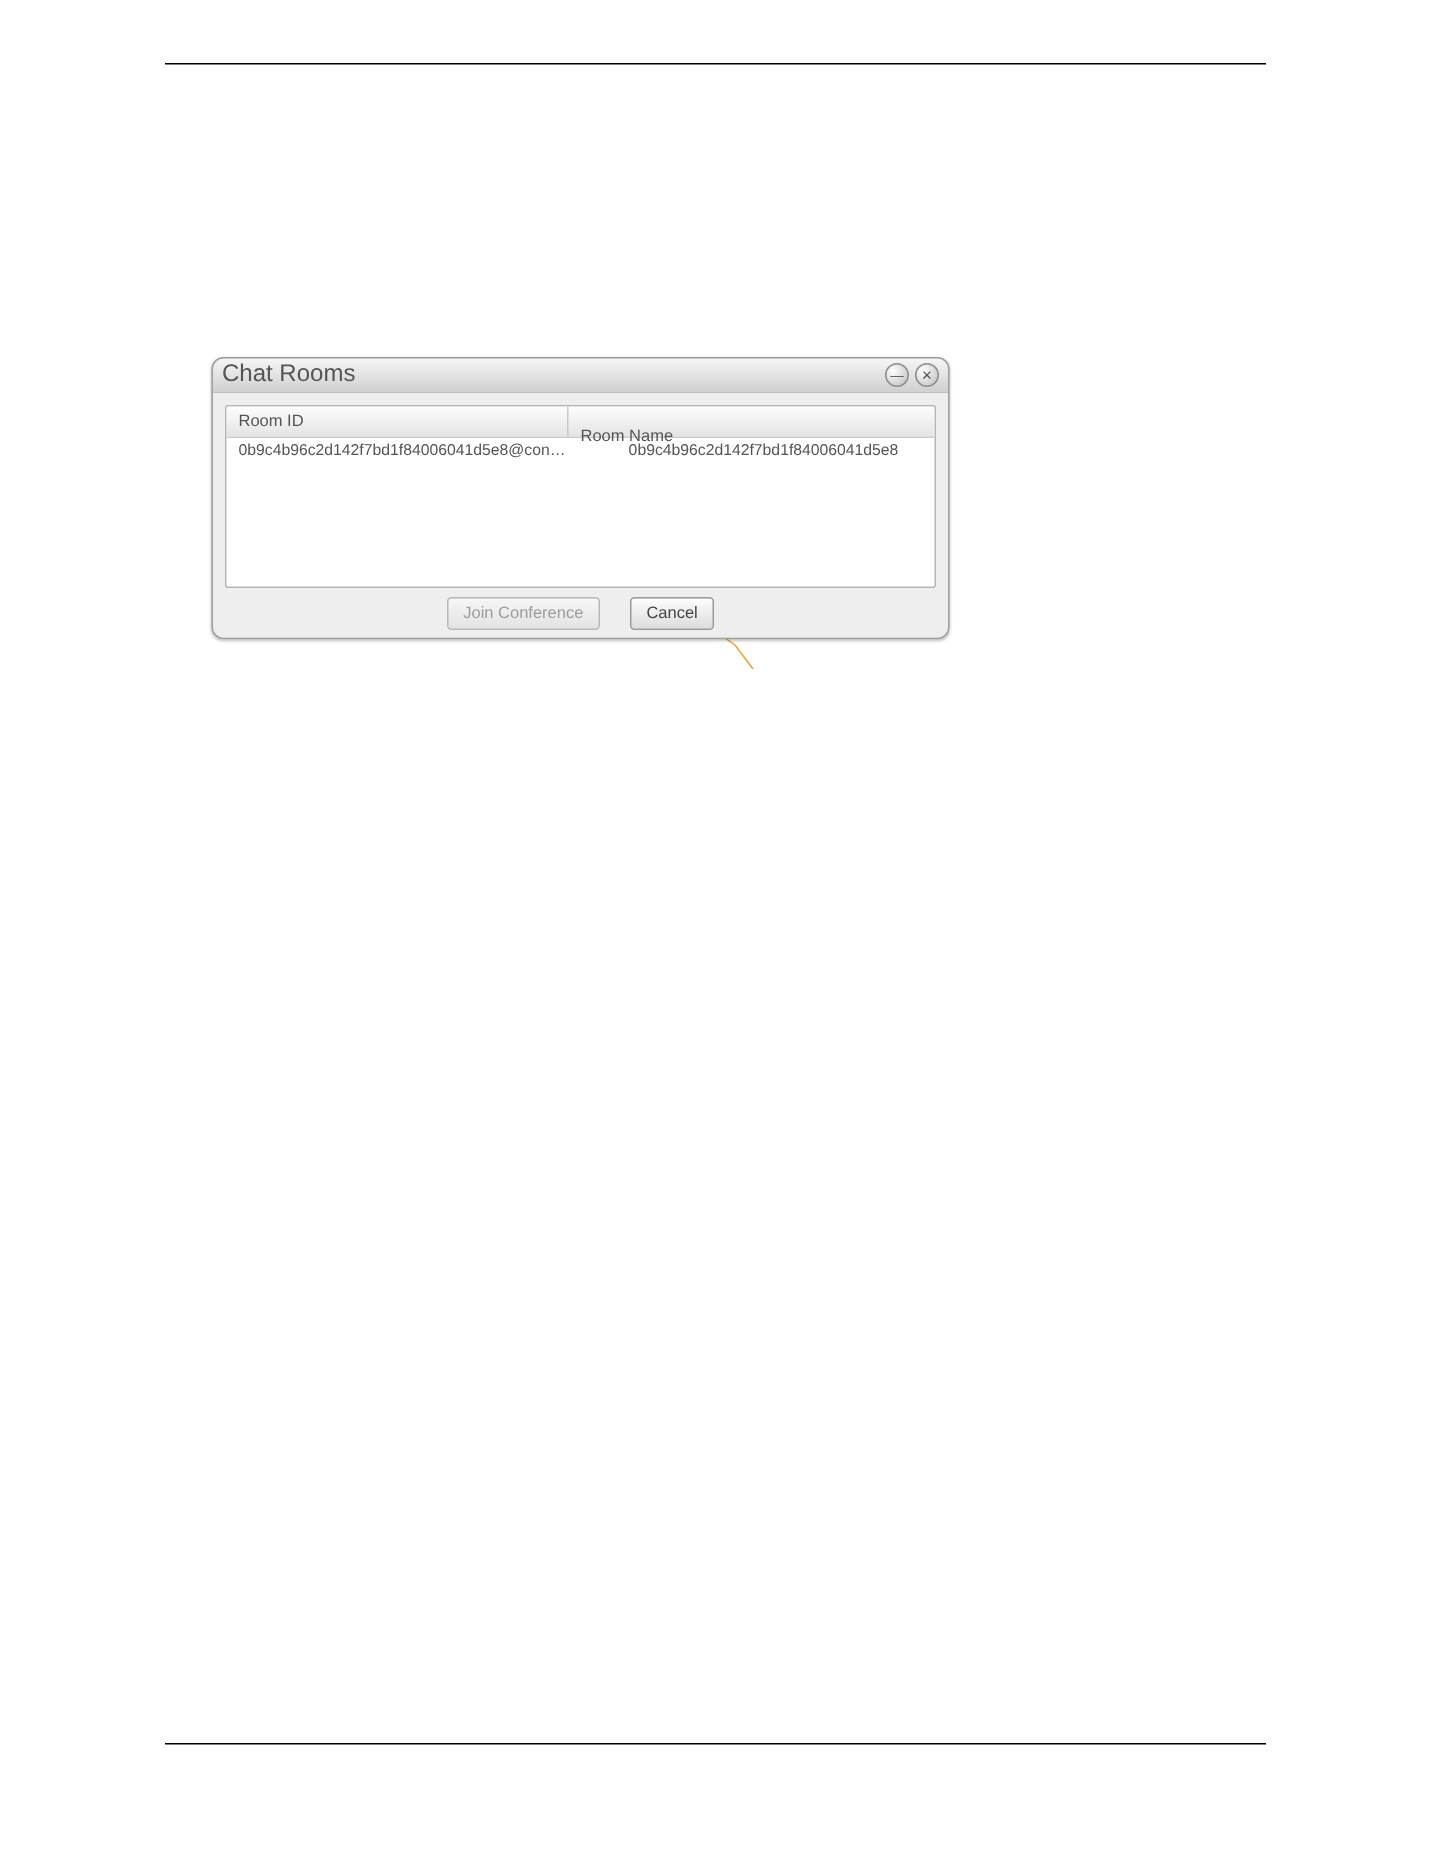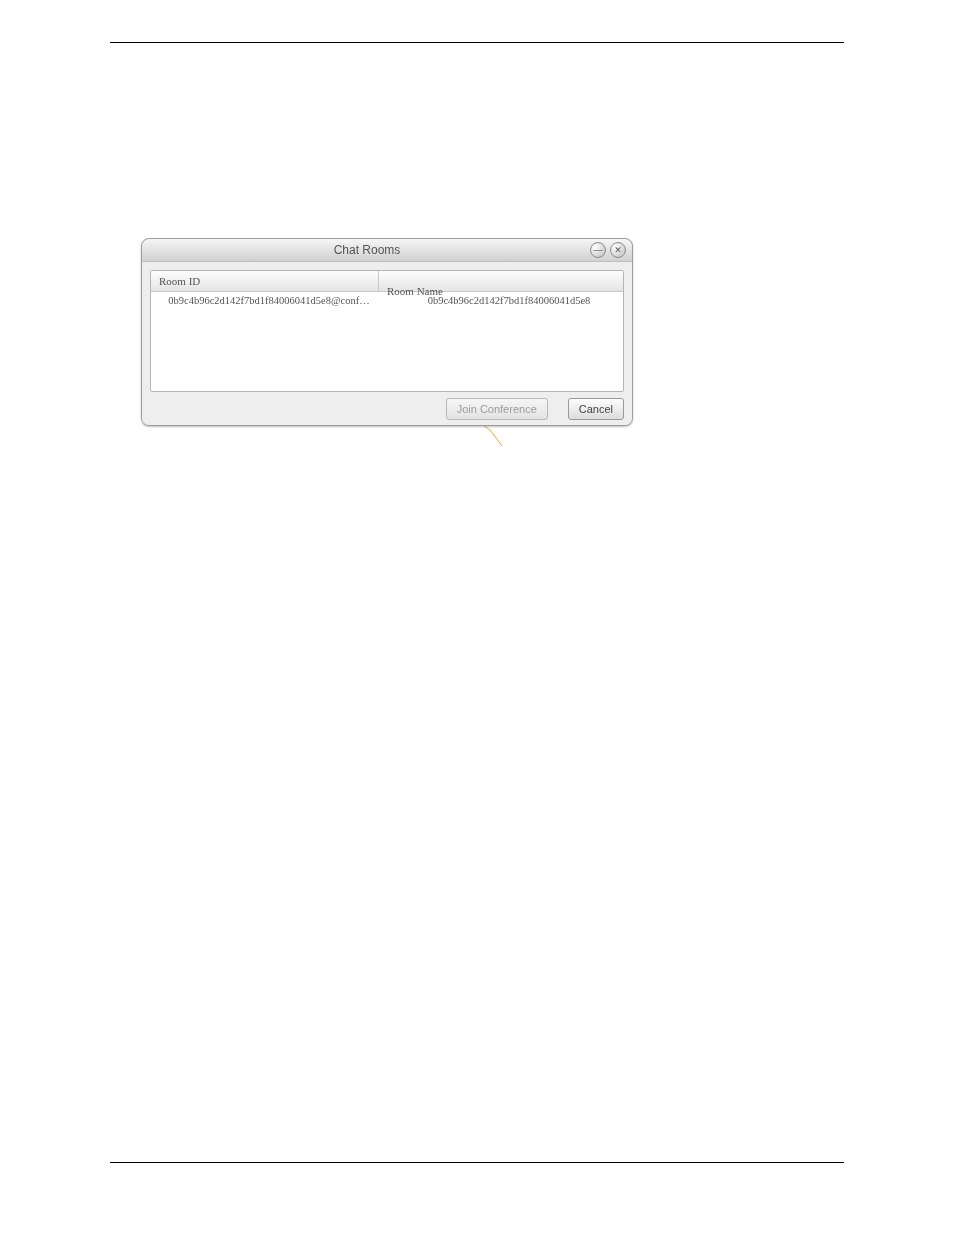--- a/index.html
+++ b/index.html
@@ -58,23 +58,22 @@
     background: linear-gradient(#f6f6f6, #d0d0d0);
     border-bottom: 1px solid #bfbfbf;
     display: flex;
     align-items: center;
     padding: 0 6px;
     border-top-left-radius: 8px;
     border-top-right-radius: 8px;
   }
   .dialog-title {
     flex: 1;
-    font-size: 12px;
-    color: #555;
-    text-align: center;
+    font-size: 16px;
+    color: #555;
   }
   .title-btn {
     width: 14px;
     height: 14px;
     margin-left: 4px;
     border-radius: 50%;
     background: radial-gradient(circle at 30% 30%, #ffffff, #bcbcbc);
     border: 1px solid #8d8d8d;
     display: flex;
     align-items: center;
@@ -95,21 +94,20 @@
   }
 
   .listview {
     flex: 1;
     background: #ffffff;
     border: 1px solid #b5b5b5;
     border-radius: 2px;
     display: flex;
     flex-direction: column;
     overflow: hidden;
-    font-family: Liberation Serif, serif;
   }
   .lv-header {
     display: flex;
     height: 20px;
     background: linear-gradient(#fdfdfd, #e4e4e4);
     border-bottom: 1px solid #cacaca;
     font-size: 11px;
     color: #555;
   }
   .lv-col {
@@ -152,21 +150,21 @@
   }
   .lv-row .namecell {
     flex: 1;
     padding-left: 16px;
     overflow: hidden;
     text-overflow: ellipsis;
   }
 
   .dialog-footer {
     display: flex;
-    justify-content: flex-end;
+    justify-content: center;
     padding-top: 6px;
     gap: 20px;
   }
   .btn {
     height: 20px;
     padding: 0 10px;
     font-size: 11px;
     border: 1px solid #9a9a9a;
     border-radius: 3px;
     background: linear-gradient(#fdfdfd, #dcdcdc);

